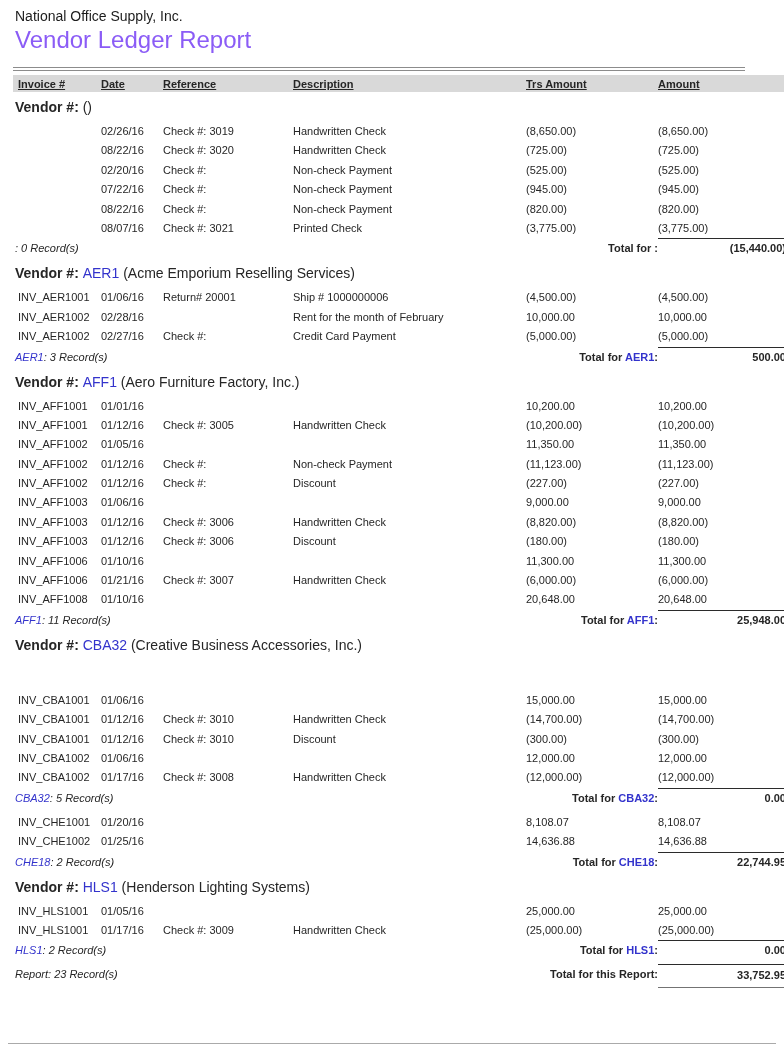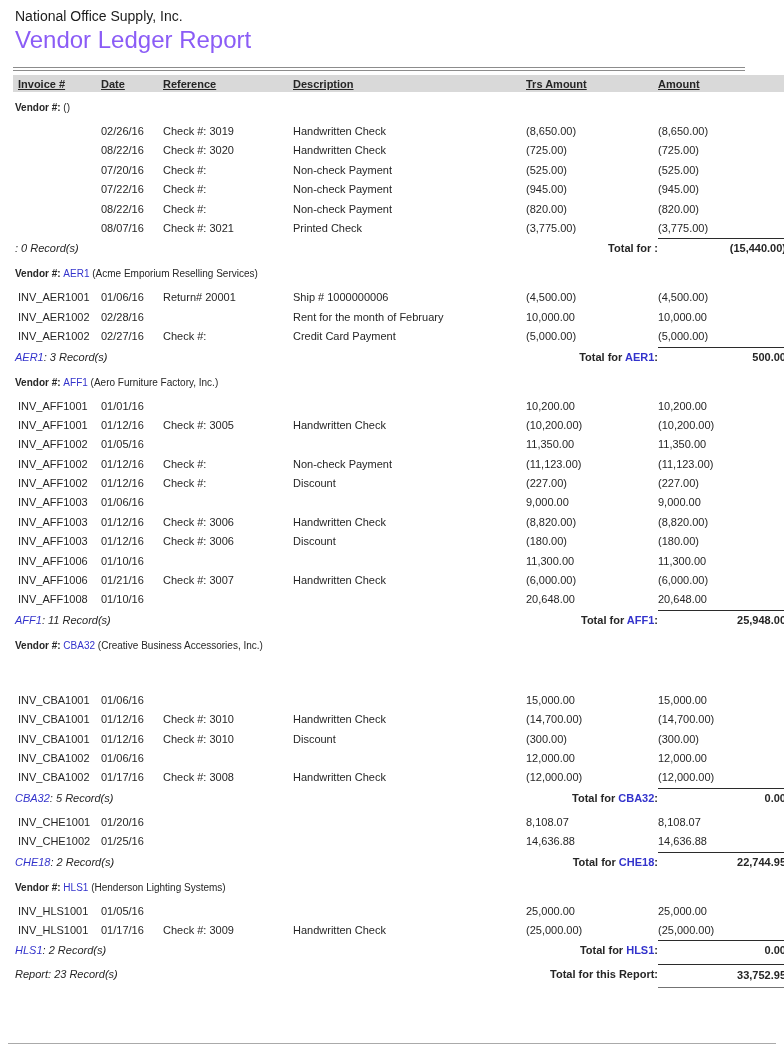--- a/index.html
+++ b/index.html
@@ -39,21 +39,21 @@
     background:#d9d9d9;
     height:17px;
     align-items:center;
     font-weight:bold;
     font-size:11px;
   }
   .col-head span { text-decoration:underline; }
   .col-head .c1 { padding-left:5px; }
 
   
-  .vendor-header { margin:6px 0 0 15px; height:19px; line-height:19px; font-size:10px; }
+  .vendor-header { margin:6px 0 0 15px; height:19px; line-height:19px; font-size:14px; }
   .vendor-header .vh-label { font-weight:bold; }
   .rows-block { margin-top:5px; }
   .row { height:19.4px; line-height:19.4px; font-size:11px; }
   .row .c1 { padding-left:5px; }
   .spacer { height:31px; }
 
   .total-row { height:20px; margin-bottom:4px; }
   .total-row .records { grid-column:1 / span 4; font-style:italic; padding-left:2px; line-height:20px; }
   .total-row .t-label { font-weight:bold; text-align:right; line-height:20px; }
   .total-row .t-amount {
@@ -118,21 +118,21 @@
           <div class="grid row">
             <span class="c1"></span>
             <span>08/22/16</span>
             <span>Check #: 3020</span>
             <span>Handwritten Check</span>
             <span class="c-right">(725.00)</span>
             <span class="c-right">(725.00)</span>
           </div>
           <div class="grid row">
             <span class="c1"></span>
-            <span>07/20/16</span>
+            <span>02/20/16</span>
             <span>Check #:</span>
             <span>Non-check Payment</span>
             <span class="c-right">(525.00)</span>
             <span class="c-right">(525.00)</span>
           </div>
           <div class="grid row">
             <span class="c1"></span>
             <span>07/22/16</span>
             <span>Check #:</span>
             <span>Non-check Payment</span>

